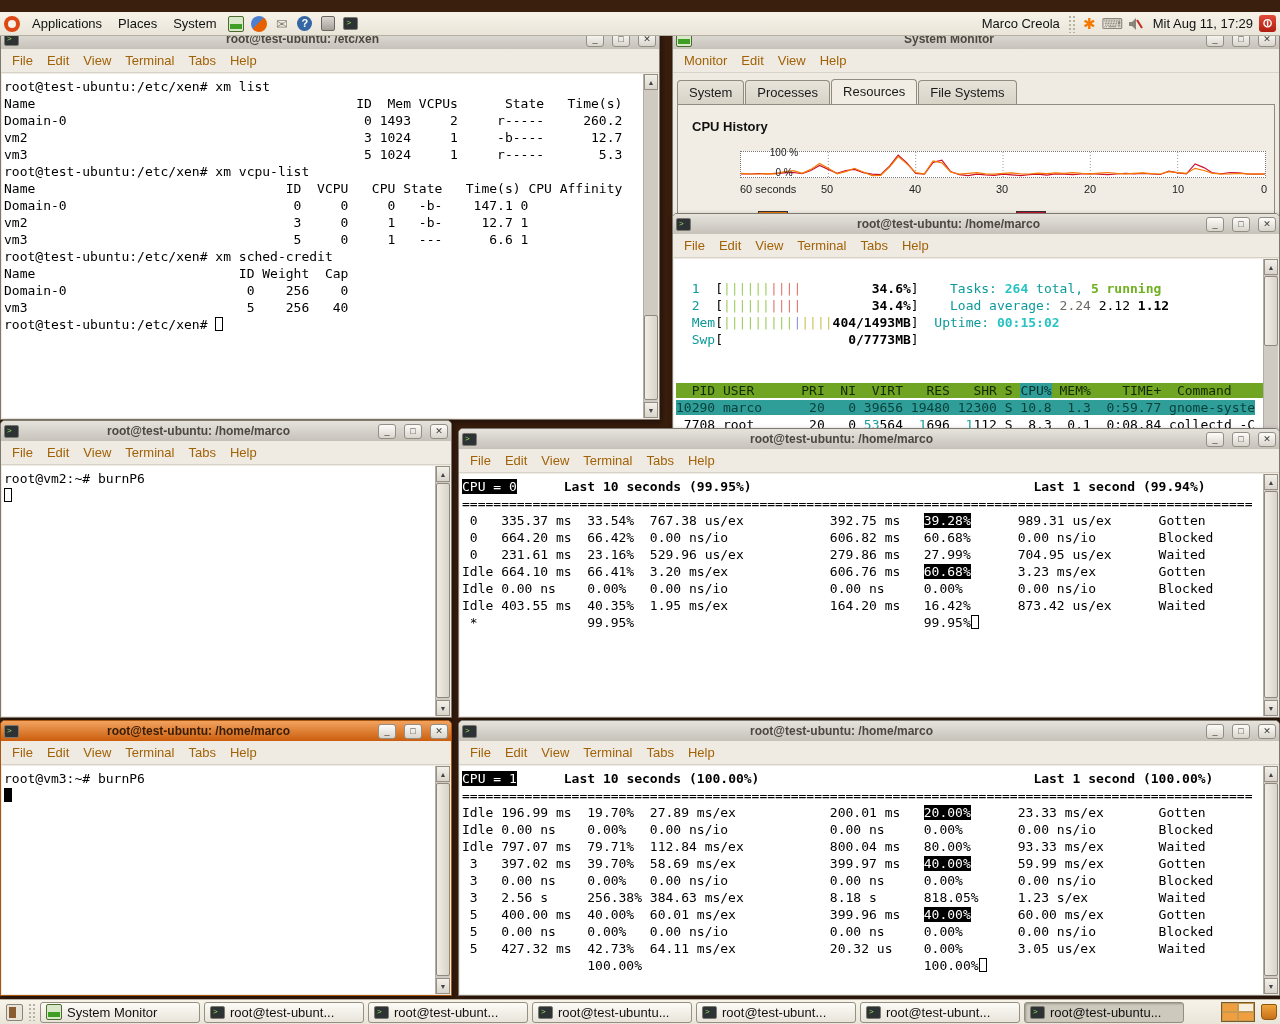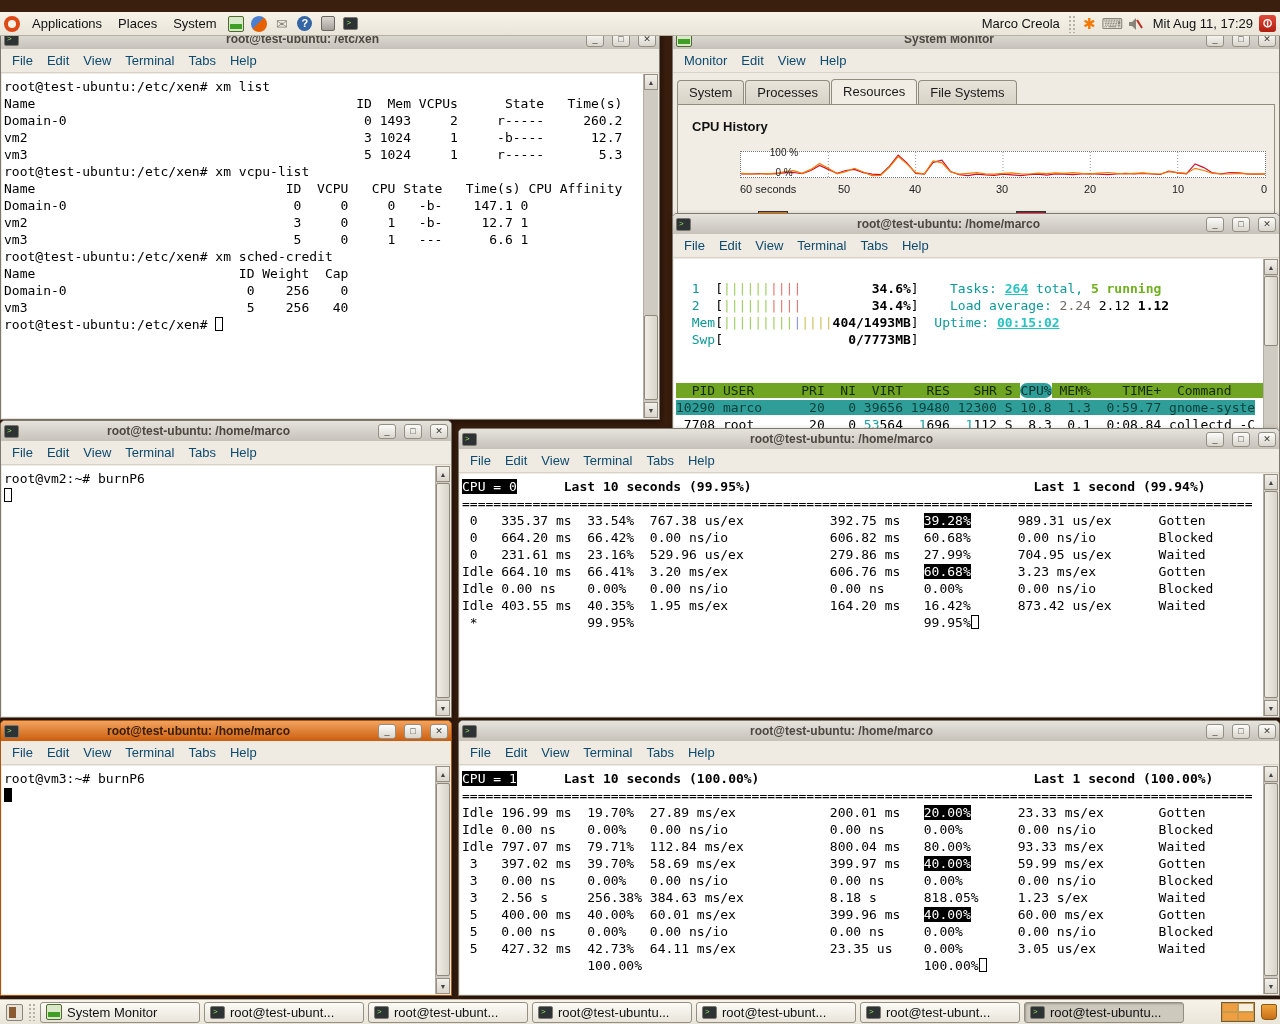--- a/index.html
+++ b/index.html
@@ -30,42 +30,42 @@
   .handle { width:8px; height:18px; background-image:radial-gradient(circle,#b8b2a4 1px,transparent 1.2px); background-size:4px 4px; margin:0 2px; }
 
   
   .window { position:absolute; background:#efebe2; border:1px solid #7e786e; border-radius:5px 5px 0 0; box-shadow:2px 3px 6px rgba(0,0,0,.45); }
   .titlebar { height:20px; display:flex; align-items:center; padding:0 3px; border-radius:4px 4px 0 0; gap:8px; }
   .titlebar.inactive { background:linear-gradient(#e6e3dd,#c6c2ba); color:#4c473f; }
   .titlebar.active { background:linear-gradient(#f2a360,#cb5e0d); color:#381c05; }
   .tb-title { flex:1; text-align:center; font-size:12px; font-weight:bold; white-space:nowrap; overflow:hidden; }
   .tb-btn { width:18px; height:15px; border:1px solid #948f85; border-radius:3px; background:linear-gradient(#fdfcfa,#d9d5cc); color:#3f3b34; font-size:9px; line-height:13px; text-align:center; flex:0 0 auto; }
   .menubar { height:24px; background:#efebe3; border-bottom:1px solid #d8d3c8; display:flex; align-items:center; padding:0 4px; }
-  .mi { font-size:13px; color:#0c4a6e; padding:2px 7px; }
+  .mi { font-size:13px; color:#a16207; padding:2px 7px; }
   .termbody { position:absolute; left:1px; right:16px; bottom:1px; background:#fff; overflow:hidden; padding:4px 2px 0 2px;
               font-family:"DejaVu Sans Mono",monospace; font-size:13px; line-height:17px; color:#000; }
   .tline { white-space:pre; height:17px; }
 
   
   .vscroll { position:absolute; right:1px; width:15px; bottom:1px; background:#cfcbc2; border-left:1px solid #b3aea4; }
   .sb-btn { position:absolute; left:0; width:14px; height:16px; background:linear-gradient(#f3f0ea,#d9d5cc); border:1px solid #978f83; font-size:7px; color:#444; text-align:center; line-height:15px; }
   .sb-up { top:0; } .sb-down { bottom:0; }
   .sb-thumb { position:absolute; left:0; width:14px; background:linear-gradient(90deg,#f1ede6,#d9d4ca); border:1px solid #8f897d; border-radius:2px; }
 
   
   .seg-inv { background:#000; color:#fff; }
   .seg-cyan { color:#0e9a9a; }
-  .seg-bcyan { color:#27c3c3; font-weight:bold;text-decoration:underline; }
+  .seg-bcyan { color:#27c3c3; font-weight:bold; }
   .seg-green { color:#6fb11f; font-weight:bold; }
   .seg-tcy { color:#1fa0a0; }
   .seg-gray { color:#6e6a63; }
   .seg-bold { font-weight:bold; }
   .seg-barg { color:#a0ce62; } .seg-barr { color:#e3766d; } .seg-barb { color:#8c95d8; } .seg-bary { color:#cfc05e; }
   .seg-hdr { background:#6fa522; color:#152902; }
-  .seg-hdrsel { background:#2f9e98; color:#04312c;border-radius:7px; }
+  .seg-hdrsel { background:#2f9e98; color:#04312c; }
   .seg-rowsel { background:#2f9e98; color:#073f3b;text-align:center; }
   .seg-curh { display:inline-block; width:8px; height:14px; border:1px solid #000; vertical-align:-2px; }
   .seg-curs { display:inline-block; width:8px; height:14px; background:#000; vertical-align:-2px; }
 
   
   #sm-tabs { position:absolute; left:4px; top:48px; right:4px; height:27px; display:flex; align-items:flex-end; }
   .sm-tab { font-size:13px; color:#1a1a1a; padding:4px 11px; background:linear-gradient(#e8e4da,#d8d3c7); border:1px solid #928c80; border-bottom:none; border-radius:4px 4px 0 0; margin-right:1px; }
   .sm-tab.active { background:#f1ede4; padding-bottom:6px; font-weight:normal; position:relative; top:1px; }
   #sm-body { position:absolute; left:4px; top:75px; right:4px; bottom:0; background:#f1ede4; border:1px solid #928c80; }
   .sm-sec-title { font-size:13px; font-weight:bold; color:#111; margin:14px 0 6px 14px; }
@@ -202,21 +202,21 @@
           <line x1="262" x2="262" y1="0" y2="25" stroke="#999" stroke-dasharray="1,2"></line>
           <line x1="349.3333333333333" x2="349.3333333333333" y1="0" y2="25" stroke="#999" stroke-dasharray="1,2"></line>
           <line x1="436.6666666666667" x2="436.6666666666667" y1="0" y2="25" stroke="#999" stroke-dasharray="1,2"></line>
           <polyline points="0.0,21.8 8.7,22.0 17.5,21.6 26.2,21.8 34.9,21.4 43.7,20.9 52.4,20.5 61.1,21.6 69.9,18.5 78.6,13.4 87.3,17.4 96.1,21.4 104.8,18.5 113.5,17.4 122.3,20.7 131.0,22.2 139.7,22.7 148.5,14.1 157.2,3.1 165.9,10.8 174.7,21.4 183.4,22.2 192.1,10.4 200.9,8.2 209.6,19.6 218.3,22.7 227.1,23.6 235.8,22.2 244.5,22.9 253.3,23.3 262.0,22.2 270.7,22.9 279.5,23.6 288.2,22.7 296.9,22.2 305.7,23.1 314.4,21.8 323.1,22.2 331.9,22.7 340.6,22.0 349.3,21.6 358.1,22.2 366.8,22.7 375.5,22.0 384.3,21.4 393.0,21.8 401.7,21.4 410.5,22.0 419.2,22.5 427.9,19.2 436.7,20.9 445.4,21.8 454.1,11.9 462.9,15.6 471.6,20.9 480.3,21.8 489.1,20.5 497.8,20.9 506.5,21.8 515.3,22.2 524.0,22.0" fill="none" stroke="#cc1030" stroke-width="1.2"></polyline>
           <polyline points="0.0,21.4 8.7,21.8 17.5,22.0 26.2,21.6 34.9,21.8 43.7,19.6 52.4,18.7 61.1,21.4 69.9,17.4 78.6,11.5 87.3,16.3 96.1,21.8 104.8,19.6 113.5,16.3 122.3,20.0 131.0,23.6 139.7,23.3 148.5,15.2 157.2,4.6 165.9,11.9 174.7,20.7 183.4,21.8 192.1,9.0 200.9,10.8 209.6,20.0 218.3,22.2 227.1,21.4 235.8,20.7 244.5,21.8 253.3,22.2 262.0,21.4 270.7,20.9 279.5,21.8 288.2,22.0 296.9,21.1 305.7,21.6 314.4,20.9 323.1,21.4 331.9,20.7 340.6,21.4 349.3,21.8 358.1,21.1 366.8,20.5 375.5,21.4 384.3,21.8 393.0,21.4 401.7,20.9 410.5,21.6 419.2,22.0 427.9,19.6 436.7,20.7 445.4,21.4 454.1,16.3 462.9,18.5 471.6,21.4 480.3,21.8 489.1,22.0 497.8,21.4 506.5,21.8 515.3,22.2 524.0,21.8" fill="none" stroke="#f57900" stroke-width="1.2"></polyline>
         </svg>
     </div>
     <span class="ylab" style="top:42px">100 %</span>
     <span class="ylab" style="top:62px">0 %</span>
     <span class="xlab" style="left:62px">60 seconds</span>
-    <span class="xlab" style="left:160px">50</span>
+    <span class="xlab" style="left:143px">50</span>
     <span class="xlab" style="left:231px">40</span>
     <span class="xlab" style="left:318px">30</span>
     <span class="xlab" style="left:406px">20</span>
     <span class="xlab" style="left:494px">10</span>
     <span class="xlab" style="left:583px">0</span>
     <span class="legend" style="left:80px">
       <span class="swatch" id="sw-cpu1" style="background: rgb(245, 121, 0);"></span>
       <span>CPU1 28.1%</span>
     </span>
     <span class="legend" style="left:338px">
@@ -369,21 +369,21 @@
       <div class="tline"><span class="seg-inv">CPU = 1</span><span>      </span><span class="seg-bold">Last 10 seconds (100.00%)</span><span>                                   </span><span class="seg-bold">Last 1 second (100.00%)</span></div>
       <div class="tline"><span>=====================================================================================================</span></div>
       <div class="tline"><span>Idle 196.99 ms  19.70%  27.89 ms/ex            200.01 ms   </span><span class="seg-inv">20.00%</span><span>      23.33 ms/ex       Gotten</span></div>
       <div class="tline"><span>Idle 0.00 ns    0.00%   0.00 ns/io             0.00 ns     0.00%       0.00 ns/io        Blocked</span></div>
       <div class="tline"><span>Idle 797.07 ms  79.71%  112.84 ms/ex           800.04 ms   80.00%      93.33 ms/ex       Waited</span></div>
       <div class="tline"><span> 3   397.02 ms  39.70%  58.69 ms/ex            399.97 ms   </span><span class="seg-inv">40.00%</span><span>      59.99 ms/ex       Gotten</span></div>
       <div class="tline"><span> 3   0.00 ns    0.00%   0.00 ns/io             0.00 ns     0.00%       0.00 ns/io        Blocked</span></div>
       <div class="tline"><span> 3   2.56 s     256.38% 384.63 ms/ex           8.18 s      818.05%     1.23 s/ex         Waited</span></div>
       <div class="tline"><span> 5   400.00 ms  40.00%  60.01 ms/ex            399.96 ms   </span><span class="seg-inv">40.00%</span><span>      60.00 ms/ex       Gotten</span></div>
       <div class="tline"><span> 5   0.00 ns    0.00%   0.00 ns/io             0.00 ns     0.00%       0.00 ns/io        Blocked</span></div>
-      <div class="tline"><span> 5   427.32 ms  42.73%  64.11 ms/ex            23.35 us    0.00%       3.05 us/ex        Waited</span></div>
+      <div class="tline"><span> 5   427.32 ms  42.73%  64.11 ms/ex            20.32 us    0.00%       3.05 us/ex        Waited</span></div>
       <div class="tline"><span>                100.00%                                    100.00%</span><span class="seg-curh"></span></div>
     </div>
   <div class="vscroll" style="top:45px">
     <div class="sb-btn sb-up">▲</div>
     <div class="sb-thumb" style="top:17px;bottom:18px"></div>
     <div class="sb-btn sb-down">▼</div>
   </div>
 </div>
 
 <div id="panel-bottom" class="panel">

